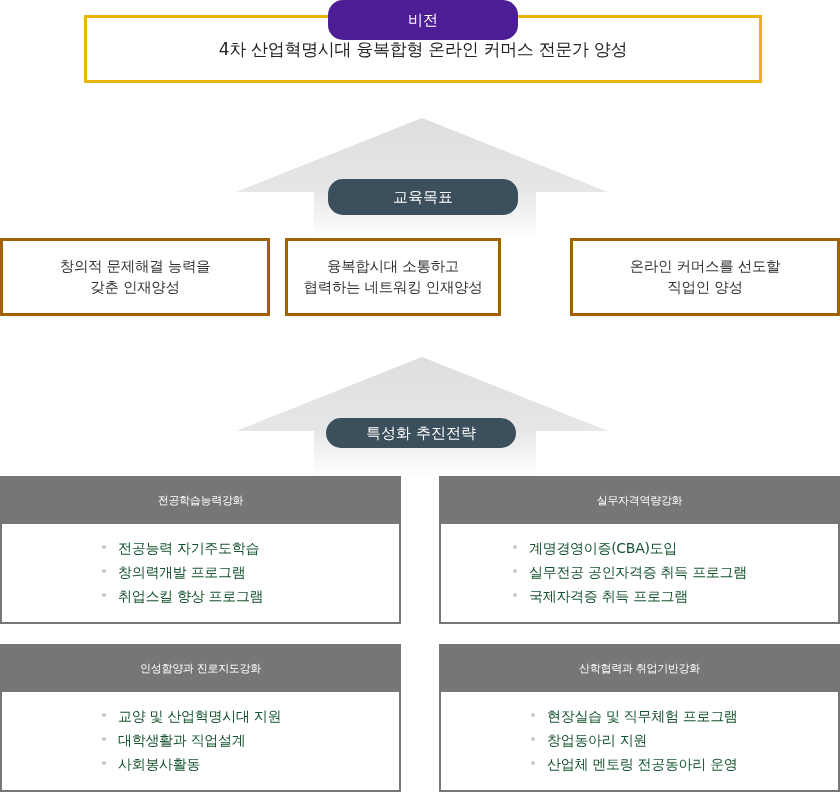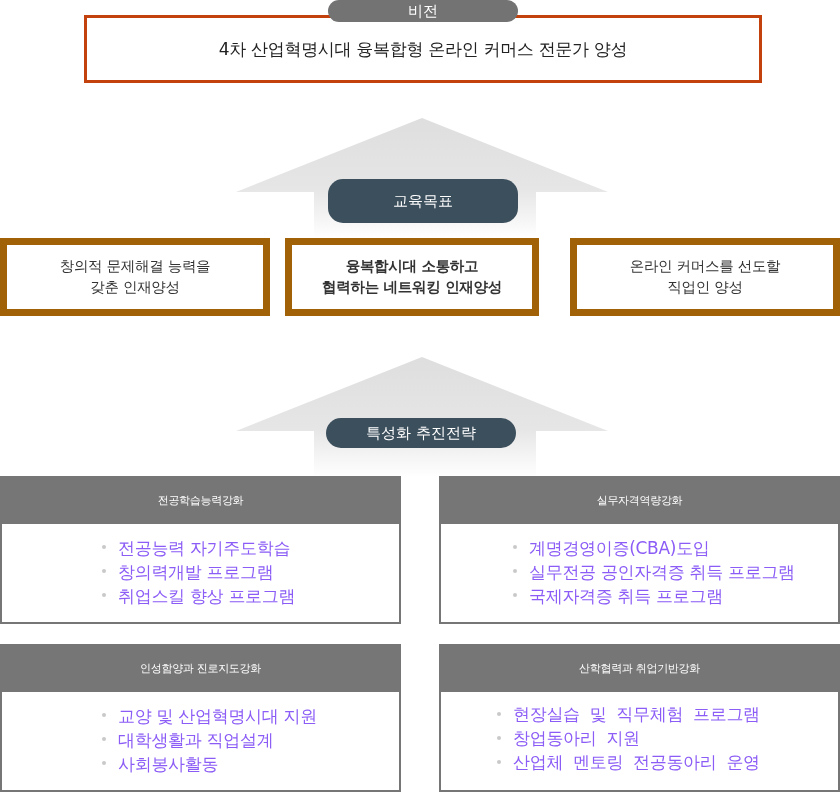--- a/index.html
+++ b/index.html
@@ -1,48 +1,48 @@
 <!DOCTYPE html>
 <html><head>
 <meta charset="utf-8">
 <style>
   html, body { margin: 0; padding: 0; background: #ffffff; }
   body { width: 840px; height: 792px; position: relative; overflow: hidden;
          font-family: "DejaVu Sans", "Liberation Sans", sans-serif; color: #333; }
 
   
   .vision-box { position: absolute; left: 84px; top: 15px; width: 672px; height: 62px;
-    border: 3px solid #c2410c; box-sizing: content-box; background: #fff; }
-  .vision-badge { position: absolute; left: 328px; top: 0; width: 190px; height: 22px;
-    background: #737373; border-radius: 15px; color: #fff; font-size: 15px;
+    border: 3px solid #eab308; box-sizing: content-box; background: #fff; }
+  .vision-badge { position: absolute; left: 328px; top: 0; width: 190px; height: 40px;
+    background: #4c1d95; border-radius: 15px; color: #fff; font-size: 15px;
     display: flex; align-items: center; justify-content: center; z-index: 2; }
   .vision-text { position: absolute; left: 0; right: 0; top: 20px; text-align: center;
     font-size: 17px; color: #222; letter-spacing: -0.3px; }
 
   
   .arrow { position: absolute; left: 236px; width: 372px; }
   .arrow svg { display: block; }
   .arrow-badge { position: absolute; background: #3c4f5c; color: #fff;
     border-radius: 15px; font-size: 15px; display: flex; align-items: center;
     justify-content: center; z-index: 2; }
 
   
-  .goal { position: absolute; top: 238px; height: 78px; border: 7px solid #a16207;
+  .goal { position: absolute; top: 238px; height: 78px; border: 3px solid #a16207;
     background: #fff; box-sizing: border-box; display: flex; align-items: center;
     justify-content: center; text-align: center; font-size: 14.5px; line-height: 21px;
     color: #333; letter-spacing: -0.3px; }
   .goal span { white-space: pre-line; }
 
   
   .card { position: absolute; width: 401px; border: 2px solid #767676; border-top: none;
     box-sizing: border-box; background: #fff; }
   .card-head { background: #767676; color: #fff; height: 48px; display: flex;
     align-items: center; justify-content: center; font-size: 11px; letter-spacing: -0.3px; }
   .card-list { list-style: none; margin: 0; padding: 12px 0 12px 0; }
-  .card-list li { font-size: 17px; line-height: 24px; color: #8b5cf6; position: relative;
+  .card-list li { font-size: 14px; line-height: 24px; color: #14532d; position: relative;
     letter-spacing: -0.3px; }
   .card-list li .dot { display: inline-block; width: 4px; height: 4px; border-radius: 2px;
     background: #c9c9c9; vertical-align: middle; margin-right: 12px; position: relative; top: -2px; }
 </style>
 </head>
 <body>
 
 <div class="vision-badge">비전</div>
 <div class="vision-box">
   <div class="vision-text">4차 산업혁명시대 융복합형 온라인 커머스 전문가 양성</div>
@@ -53,27 +53,27 @@
     <defs>
       <linearGradient id="g1" x1="0" y1="0" x2="0" y2="1">
         <stop offset="0" stop-color="#dedede"></stop>
         <stop offset="0.6" stop-color="#e6e6e6"></stop>
         <stop offset="1" stop-color="#ffffff"></stop>
       </linearGradient>
     </defs>
     <polygon points="186,0 372,74 300,74 300,120 78,120 78,74 0,74" fill="url(#g1)"></polygon>
   </svg>
 </div>
-<div class="arrow-badge" style="left:328px; top:179px; width:190px; height:44px;">교육목표</div>
+<div class="arrow-badge" style="left:328px; top:179px; width:190px; height:36px;">교육목표</div>
 
 <div class="goal" style="left:0; width:270px;">
   <span>창의적 문제해결 능력을
 갖춘 인재양성</span>
 </div>
-<div class="goal" style="left:285px; width:254px;font-weight:bold;">
+<div class="goal" style="left:285px; width:216px;">
   <span>융복합시대 소통하고
 협력하는 네트워킹 인재양성</span>
 </div>
 <div class="goal" style="left:570px; width:270px;">
   <span>온라인 커머스를 선도할
 직업인 양성</span>
 </div>
 
 <div class="arrow" style="top:357px;">
   <svg width="372" height="120" viewBox="0 0 372 120">
@@ -111,18 +111,18 @@
   <div class="card-head">인성함양과 진로지도강화</div>
   <ul class="card-list" style="padding-left:100px;">
     <li><span class="dot"></span><span>교양 및 산업혁명시대 지원</span></li>
     <li><span class="dot"></span><span>대학생활과 직업설계</span></li>
     <li><span class="dot"></span><span>사회봉사활동</span></li>
   </ul>
 </div>
 
 <div class="card" style="left:439px; top:644px; height:148px;">
   <div class="card-head">산학협력과 취업기반강화</div>
-  <ul class="card-list" style="padding-left:56px;font-family:Liberation Mono, monospace;">
+  <ul class="card-list" style="padding-left:90px;">
     <li><span class="dot"></span><span>현장실습 및 직무체험 프로그램</span></li>
     <li><span class="dot"></span><span>창업동아리 지원</span></li>
     <li><span class="dot"></span><span>산업체 멘토링 전공동아리 운영</span></li>
   </ul>
 </div>
 
 </body></html>

